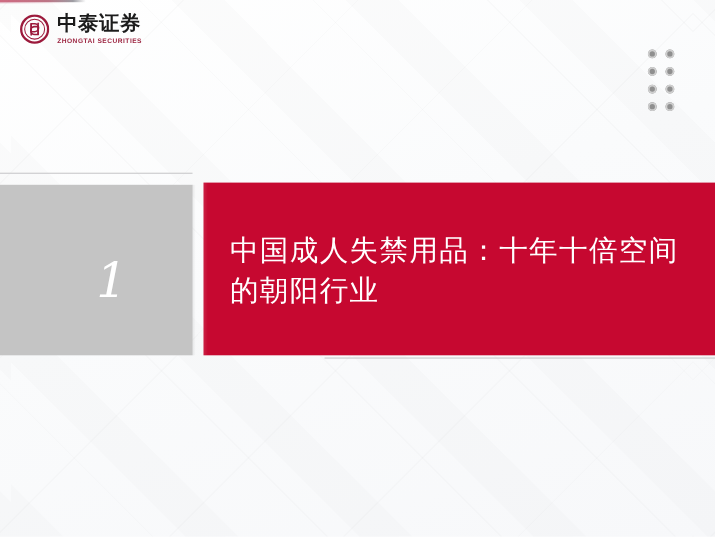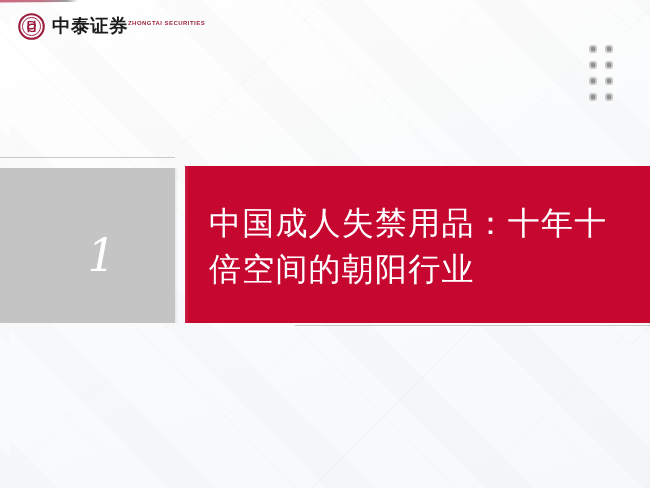--- a/index.html
+++ b/index.html
@@ -70,21 +70,21 @@
     align-items: center;
     gap: 7px;
   }
   #logo-mark {
     width: 27px;
     height: 27px;
     flex: 0 0 27px;
   }
   #logo-text {
     display: flex;
-    flex-direction: row;
+    flex-direction: column;
     justify-content: center;
     line-height: 1;
   }
   #logo-cn {
     font-family: "DejaVu Sans", "Liberation Sans", sans-serif;
     font-size: 18.5px;
     font-weight: 700;
     letter-spacing: .5px;
     color: #1c1c1c;
     white-space: nowrap;
@@ -174,21 +174,21 @@
     content: "";
     position: absolute;
     left: 0;
     top: 0;
     width: 4px;
     height: 100%;
     background: linear-gradient(90deg, rgba(255,255,255,.10), rgba(255,255,255,0));
   }
   #title-text {
     font-family: "DejaVu Serif", "Liberation Serif", serif;
-    font-size: 32px;
+    font-size: 26px;
     font-weight: 400;
     color: #ffffff;
     line-height: 1.42;
     letter-spacing: 1.2px;
     padding: 0 26px 0 24px;
     white-space: pre-line;
     transform: translateY(2px);
   }
 
   

